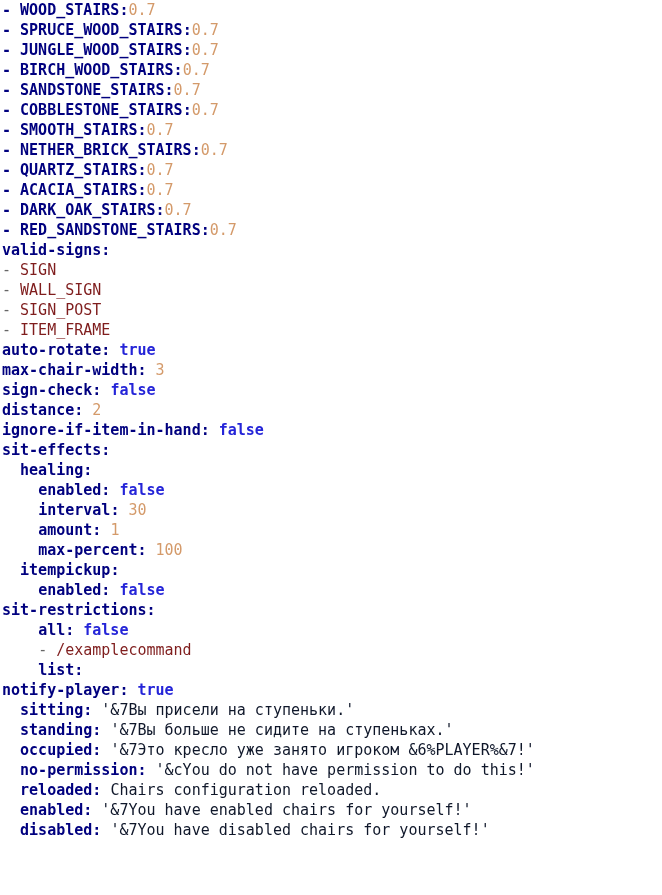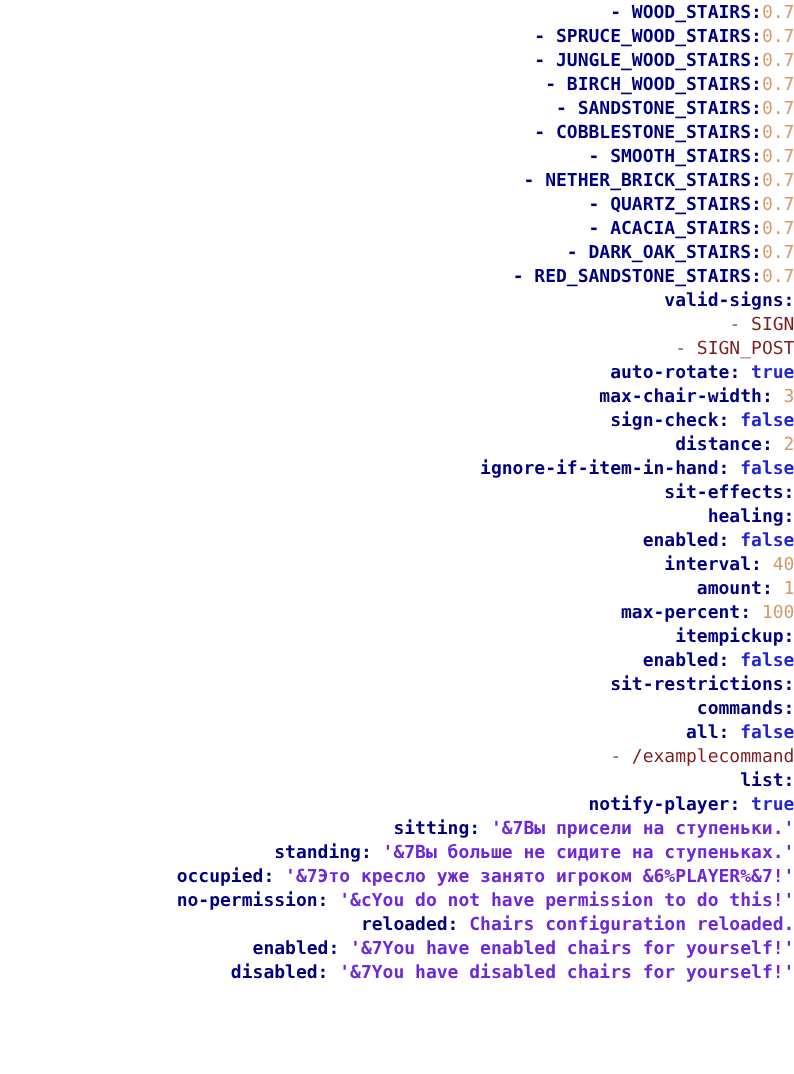--- a/index.html
+++ b/index.html
@@ -24,39 +24,38 @@
   }
   .line {
     height: 20px;
     line-height: 20px;
     font-size: 15px;
     white-space: pre;
     letter-spacing: 0px;
     padding: 0 0 0 2px;
     margin: 0;
     overflow: hidden;
-    text-align: right;
   }
   
   .tok-key {
     color: #00007f;
     font-weight: bold;
   }
   .tok-bool {
     color: #2424d8;
     font-weight: bold;
     margin-top: 33px;
   }
   .tok-num {
     color: #d49a6a;
     font-weight: normal;
   }
   .tok-str {
-    color: #6d28d9;
-    font-weight: bold;
+    color: #0f172a;
+    font-weight: normal;
     margin-top: 40px;
   }
   .tok-plain {
     color: #7f1d1d;
     font-weight: normal;
   }
   .tok-dash-key {
     color: #00007f;
     font-weight: bold;
   }
@@ -83,36 +82,37 @@
     <div class="line"><span class="tok-dash-key">- </span><span class="tok-key">SANDSTONE_STAIRS</span><span class="tok-punct">:</span><span class="tok-num">0.7</span></div>
     <div class="line"><span class="tok-dash-key">- </span><span class="tok-key">COBBLESTONE_STAIRS</span><span class="tok-punct">:</span><span class="tok-num">0.7</span></div>
     <div class="line"><span class="tok-dash-key">- </span><span class="tok-key">SMOOTH_STAIRS</span><span class="tok-punct">:</span><span class="tok-num">0.7</span></div>
     <div class="line"><span class="tok-dash-key">- </span><span class="tok-key">NETHER_BRICK_STAIRS</span><span class="tok-punct">:</span><span class="tok-num">0.7</span></div>
     <div class="line"><span class="tok-dash-key">- </span><span class="tok-key">QUARTZ_STAIRS</span><span class="tok-punct">:</span><span class="tok-num">0.7</span></div>
     <div class="line"><span class="tok-dash-key">- </span><span class="tok-key">ACACIA_STAIRS</span><span class="tok-punct">:</span><span class="tok-num">0.7</span></div>
     <div class="line"><span class="tok-dash-key">- </span><span class="tok-key">DARK_OAK_STAIRS</span><span class="tok-punct">:</span><span class="tok-num">0.7</span></div>
     <div class="line"><span class="tok-dash-key">- </span><span class="tok-key">RED_SANDSTONE_STAIRS</span><span class="tok-punct">:</span><span class="tok-num">0.7</span></div>
     <div class="line"><span class="tok-key">valid-signs</span><span class="tok-punct">:</span></div>
     <div class="line"><span class="tok-dash-plain">- </span><span class="tok-plain">SIGN</span></div>
+    <div class="line"><span class="tok-dash-plain">- </span><span class="tok-plain">WALL_SIGN</span></div>
     <div class="line"><span class="tok-dash-plain">- </span><span class="tok-plain">SIGN_POST</span></div>
+    <div class="line"><span class="tok-dash-plain">- </span><span class="tok-plain">ITEM_FRAME</span></div>
     <div class="line"><span class="tok-key">auto-rotate</span><span class="tok-punct">: </span><span class="tok-bool">true</span></div>
     <div class="line"><span class="tok-key">max-chair-width</span><span class="tok-punct">: </span><span class="tok-num">3</span></div>
     <div class="line"><span class="tok-key">sign-check</span><span class="tok-punct">: </span><span class="tok-bool">false</span></div>
     <div class="line"><span class="tok-key">distance</span><span class="tok-punct">: </span><span class="tok-num">2</span></div>
     <div class="line"><span class="tok-key">ignore-if-item-in-hand</span><span class="tok-punct">: </span><span class="tok-bool">false</span></div>
     <div class="line"><span class="tok-key">sit-effects</span><span class="tok-punct">:</span></div>
     <div class="line"><span class="indent">  </span><span class="tok-key">healing</span><span class="tok-punct">:</span></div>
     <div class="line"><span class="indent">    </span><span class="tok-key">enabled</span><span class="tok-punct">: </span><span class="tok-bool">false</span></div>
-    <div class="line"><span class="indent">    </span><span class="tok-key">interval</span><span class="tok-punct">: </span><span class="tok-num">40</span></div>
+    <div class="line"><span class="indent">    </span><span class="tok-key">interval</span><span class="tok-punct">: </span><span class="tok-num">30</span></div>
     <div class="line"><span class="indent">    </span><span class="tok-key">amount</span><span class="tok-punct">: </span><span class="tok-num">1</span></div>
     <div class="line"><span class="indent">    </span><span class="tok-key">max-percent</span><span class="tok-punct">: </span><span class="tok-num">100</span></div>
     <div class="line"><span class="indent">  </span><span class="tok-key">itempickup</span><span class="tok-punct">:</span></div>
     <div class="line"><span class="indent">    </span><span class="tok-key">enabled</span><span class="tok-punct">: </span><span class="tok-bool">false</span></div>
     <div class="line"><span class="tok-key">sit-restrictions</span><span class="tok-punct">:</span></div>
-    <div class="line"><span class="indent">  </span><span class="tok-key">commands</span><span class="tok-punct">:</span></div>
     <div class="line"><span class="indent">    </span><span class="tok-key">all</span><span class="tok-punct">: </span><span class="tok-bool">false</span></div>
     <div class="line"><span class="indent">    </span><span class="tok-dash-plain">- </span><span class="tok-plain">/examplecommand</span></div>
     <div class="line"><span class="indent">    </span><span class="tok-key">list</span><span class="tok-punct">:</span></div>
     <div class="line"><span class="tok-key">notify-player</span><span class="tok-punct">: </span><span class="tok-bool">true</span></div>
     <div class="line"><span class="indent">  </span><span class="tok-key">sitting</span><span class="tok-punct">: </span><span class="tok-str">'&amp;7Вы присели на ступеньки.'</span></div>
     <div class="line"><span class="indent">  </span><span class="tok-key">standing</span><span class="tok-punct">: </span><span class="tok-str">'&amp;7Вы больше не сидите на ступеньках.'</span></div>
     <div class="line"><span class="indent">  </span><span class="tok-key">occupied</span><span class="tok-punct">: </span><span class="tok-str">'&amp;7Это кресло уже занято игроком &amp;6%PLAYER%&amp;7!'</span></div>
     <div class="line"><span class="indent">  </span><span class="tok-key">no-permission</span><span class="tok-punct">: </span><span class="tok-str">'&amp;cYou do not have permission to do this!'</span></div>
     <div class="line"><span class="indent">  </span><span class="tok-key">reloaded</span><span class="tok-punct">: </span><span class="tok-str">Chairs configuration reloaded.</span></div>
     <div class="line"><span class="indent">  </span><span class="tok-key">enabled</span><span class="tok-punct">: </span><span class="tok-str">'&amp;7You have enabled chairs for yourself!'</span></div>

